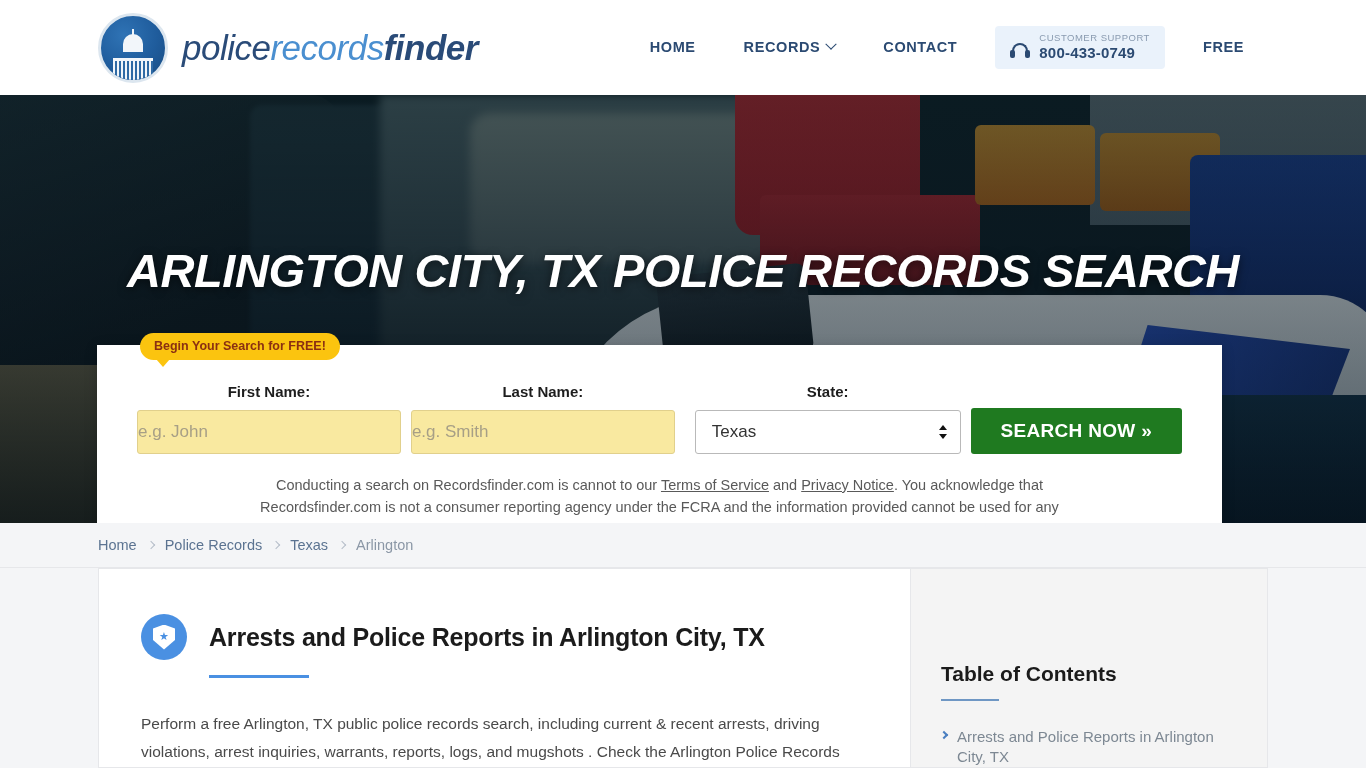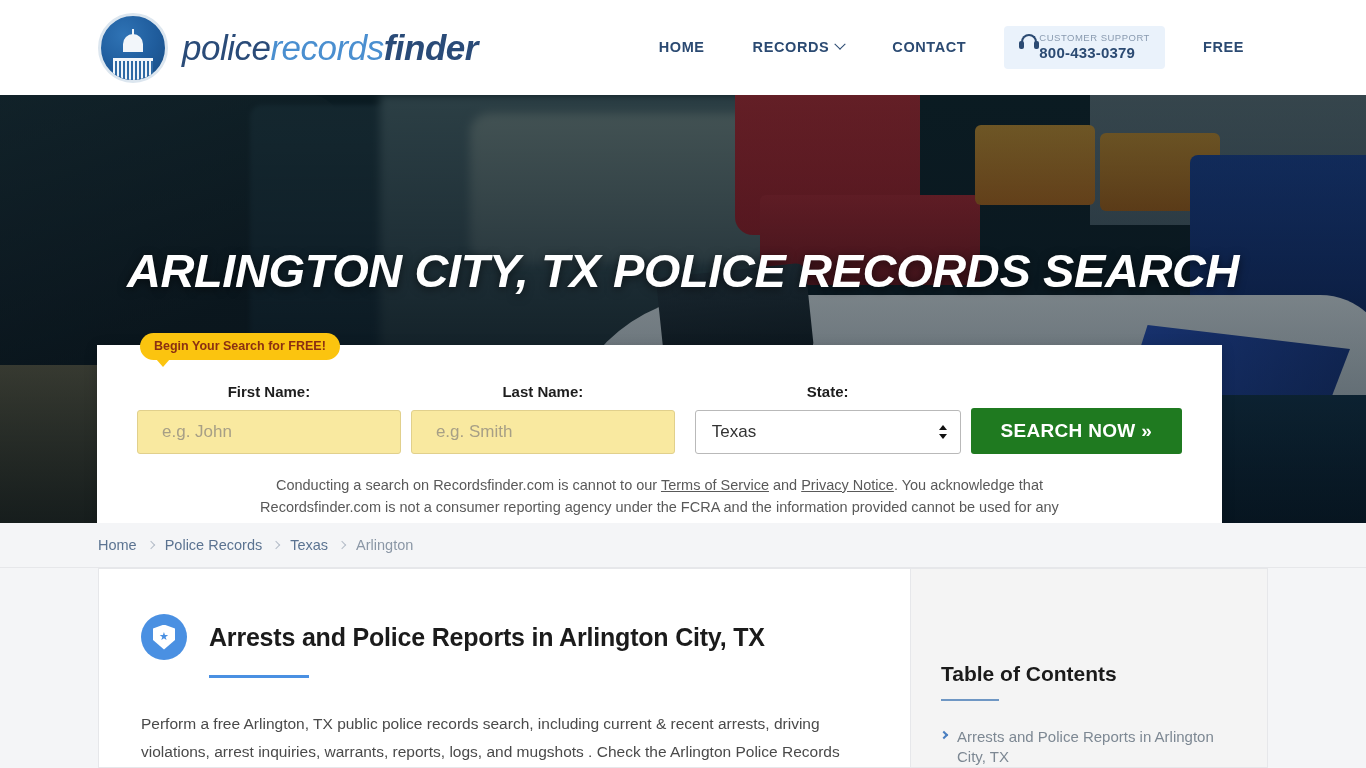--- a/index.html
+++ b/index.html
@@ -60,21 +60,21 @@
     padding: 10px 24px; cursor: pointer; white-space: nowrap;
     display: flex; align-items: center; gap: 7px;
   }
   .chev-down {
     display: inline-block; width: 8px; height: 8px;
     border-right: 1.6px solid #2b4a72; border-bottom: 1.6px solid #2b4a72;
     transform: rotate(45deg) translate(-2px,-2px);
   }
   .support-pill {
     background: #eaf2fb; border-radius: 4px;
-    display: flex; align-items: flex-start; 
+    display: flex; align-items: flex-end; gap: 9px;
     padding: 7px 15px; margin: 0 14px; cursor: pointer;
   }
   .headset {
     width: 20px; height: 20px; position: relative; flex: none;
   }
   .headset .band {
     position: absolute; top: 1px; left: 2px; width: 16px; height: 9px;
     border: 2.2px solid #2b4a72; border-bottom: none;
     border-radius: 9px 9px 0 0;
   }
@@ -173,21 +173,21 @@
   .form-row { display: flex; align-items: flex-end; gap: 0; margin-top: 12px; }
   .field { display: flex; flex-direction: column; }
   .field.fn { width: 278px; margin-right: 10px; }
   .field.ln { width: 278px; margin-right: 20px; }
   .field.st { width: 280px; margin-right: 10px; }
   .field-label {
     font-size: 15px; color: #1d1d1d; font-weight: 700; margin-bottom: 10px; text-align: center;
   }
   .txt-input {
     height: 44px; border: 1px solid #e1d08c; background: #f9e9a0;
-    border-radius: 3px; padding: 0 24px; font-size: 17px; color: #555;
+    border-radius: 3px; padding: 0 0; font-size: 17px; color: #555;
     font-family: "Liberation Sans", sans-serif; width: 100%;
   }
   .txt-input::placeholder { color: #a79f86; }
   .sel-wrap { position: relative; width: 100%; }
   .sel-input {
     height: 44px; border: 1px solid #b9b9b9; background: #ffffff;
     border-radius: 3px; padding: 0 16px; font-size: 17px; color: #333;
     width: 100%; display: flex; align-items: center;
   }
   .sel-arrows {
@@ -308,21 +308,21 @@
     </a>
 
     <div class="support-pill">
       <div class="headset">
         <div class="band"></div>
           <div class="ear-l"></div>
           <div class="ear-r"></div>
       </div>
       <div class="support-txt">
         <div class="support-label">CUSTOMER SUPPORT</div>
-        <div class="support-phone">800-433-0379</div>
+        <div class="support-phone">800-433-0749</div>
       </div>
     </div>
 
     <a class="nav-link">
       <span>FREE</span>
     </a>
   </div>
 </div>
 
 <div class="hero">

